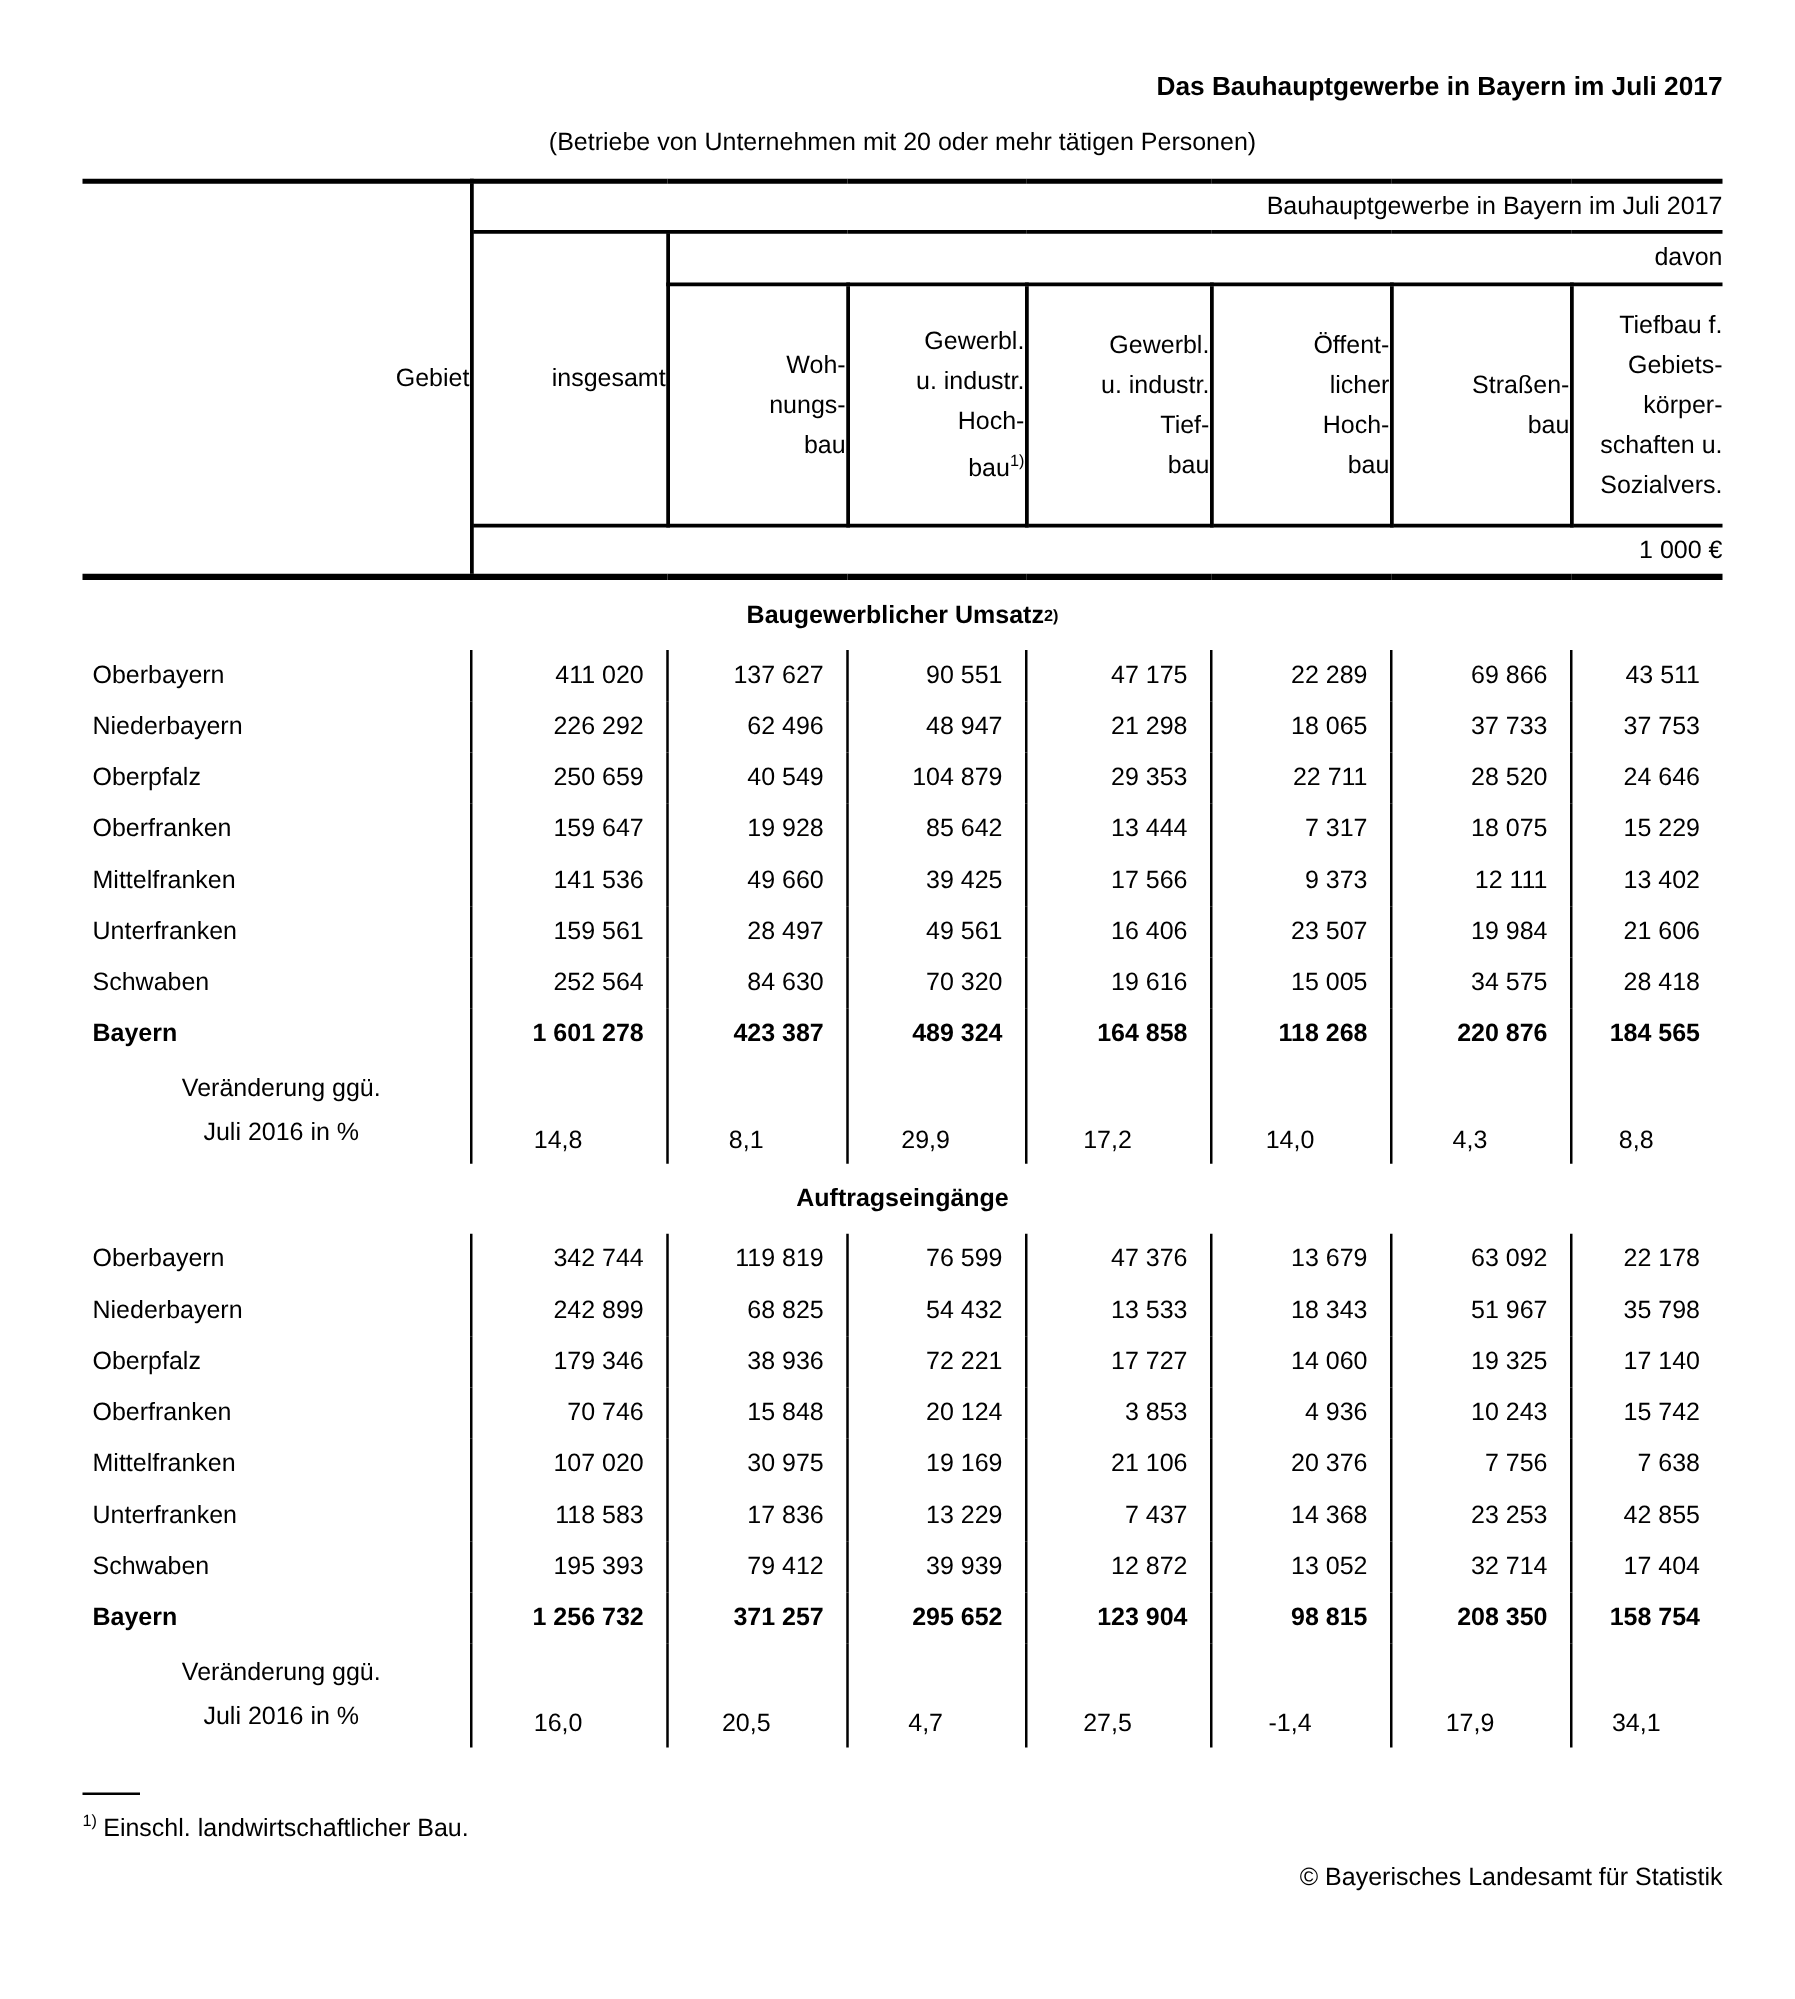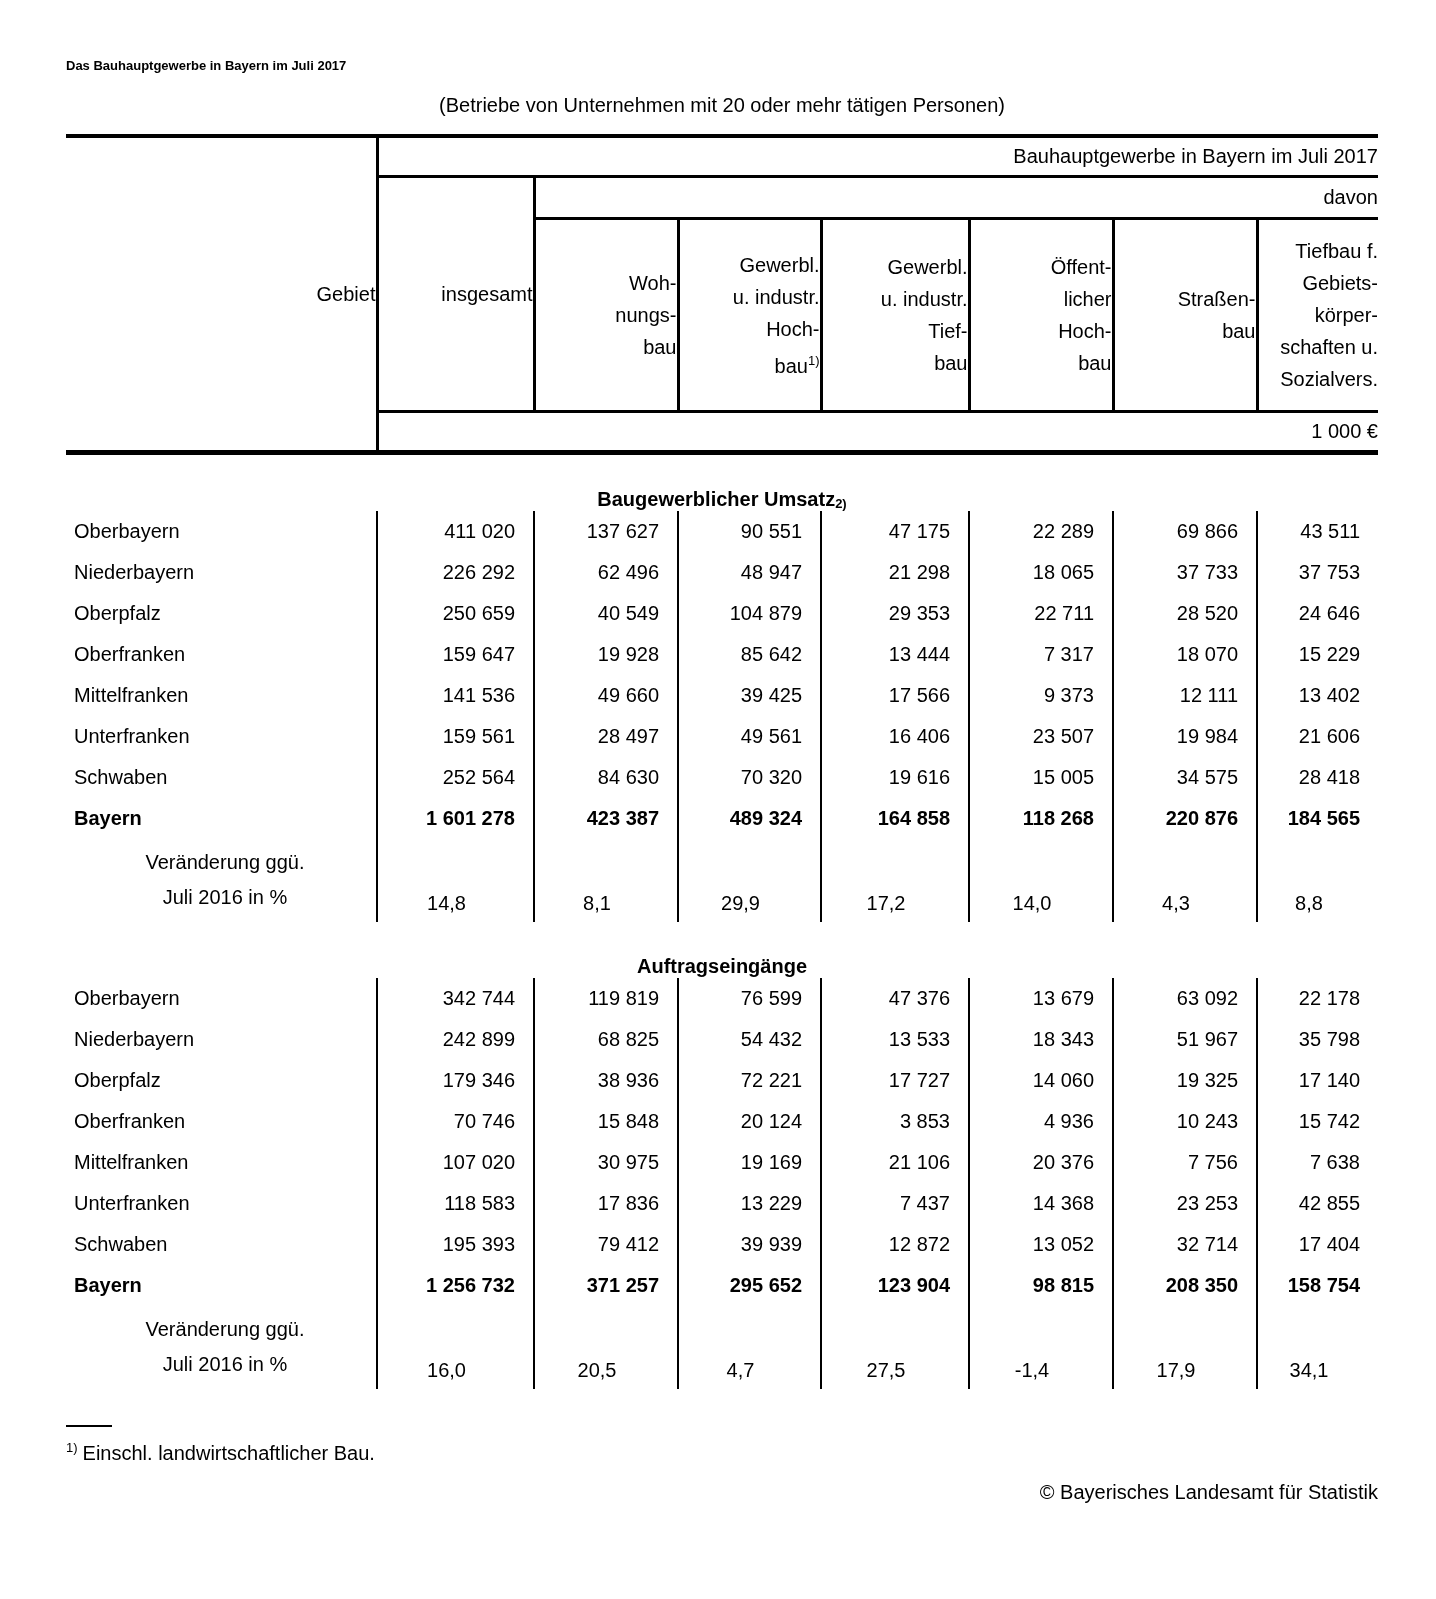--- a/index.html
+++ b/index.html
@@ -2,37 +2,37 @@
 <html><head>
 <meta charset="utf-8">
 <style>
   html, body { margin:0; padding:0; background:#fff; }
   body {
     width:1436px; height:1599px; position:relative; overflow:hidden;
     font-family:"Liberation Sans", sans-serif; color:#000;
   }
   .page { position:absolute; left:66px; top:0; width:1312px; }
 
-  .title { margin-top:58px; text-align:left; font-size:13px; font-weight:bold; }
+  .title { margin-top:58px; text-align:right; font-size:21px; font-weight:bold; }
   .subtitle { margin-top:21px; text-align:center; font-size:20px; }
 
   table { border-collapse:collapse; table-layout:fixed; width:1312px; }
   td { padding:0; }
 
   .hdr { margin-top:17px; border-top:4px solid #000; border-bottom:5px solid #000; }
   .hdr td { text-align:right; vertical-align:middle; font-size:20px; }
   .hdr .br { border-right:3px solid #000; }
   .hdr .bb { border-bottom:3px solid #000; }
   .r1 td { height:37px; }
   .r2h { height:39px; }
   .r3 td { height:190px; }
   .r4 td { height:37px; }
   .hl { display:block; line-height:32px; }
 
-  .sect { height:56px; display:flex; align-items:flex-end; justify-content:center;
+  .sect { height:56px; display:flex; align-items:center; justify-content:center;
           font-weight:bold; font-size:20px; }
 
   .data td { font-size:20px; vertical-align:middle; height:41px; }
   .data .br { border-right:2px solid #000; }
   .lb { text-align:left; padding-left:8px; }
   .v  { text-align:right; padding-right:18px; }
   .total td { font-weight:bold; }
   .chg td { vertical-align:bottom; height:76px; padding-bottom:7px;text-align:center; }
   .chg .lb span { display:block; line-height:35px; }
 
@@ -160,21 +160,21 @@
       <td class="v br">28 520</td>
       <td class="v">24 646</td>
     </tr>
     <tr>
       <td class="lb br">Oberfranken</td>
       <td class="v br">159 647</td>
       <td class="v br">19 928</td>
       <td class="v br">85 642</td>
       <td class="v br">13 444</td>
       <td class="v br">7 317</td>
-      <td class="v br">18 070</td>
+      <td class="v br">18 075</td>
       <td class="v">15 229</td>
     </tr>
     <tr>
       <td class="lb br">Mittelfranken</td>
       <td class="v br">141 536</td>
       <td class="v br">49 660</td>
       <td class="v br">39 425</td>
       <td class="v br">17 566</td>
       <td class="v br">9 373</td>
       <td class="v br">12 111</td>

